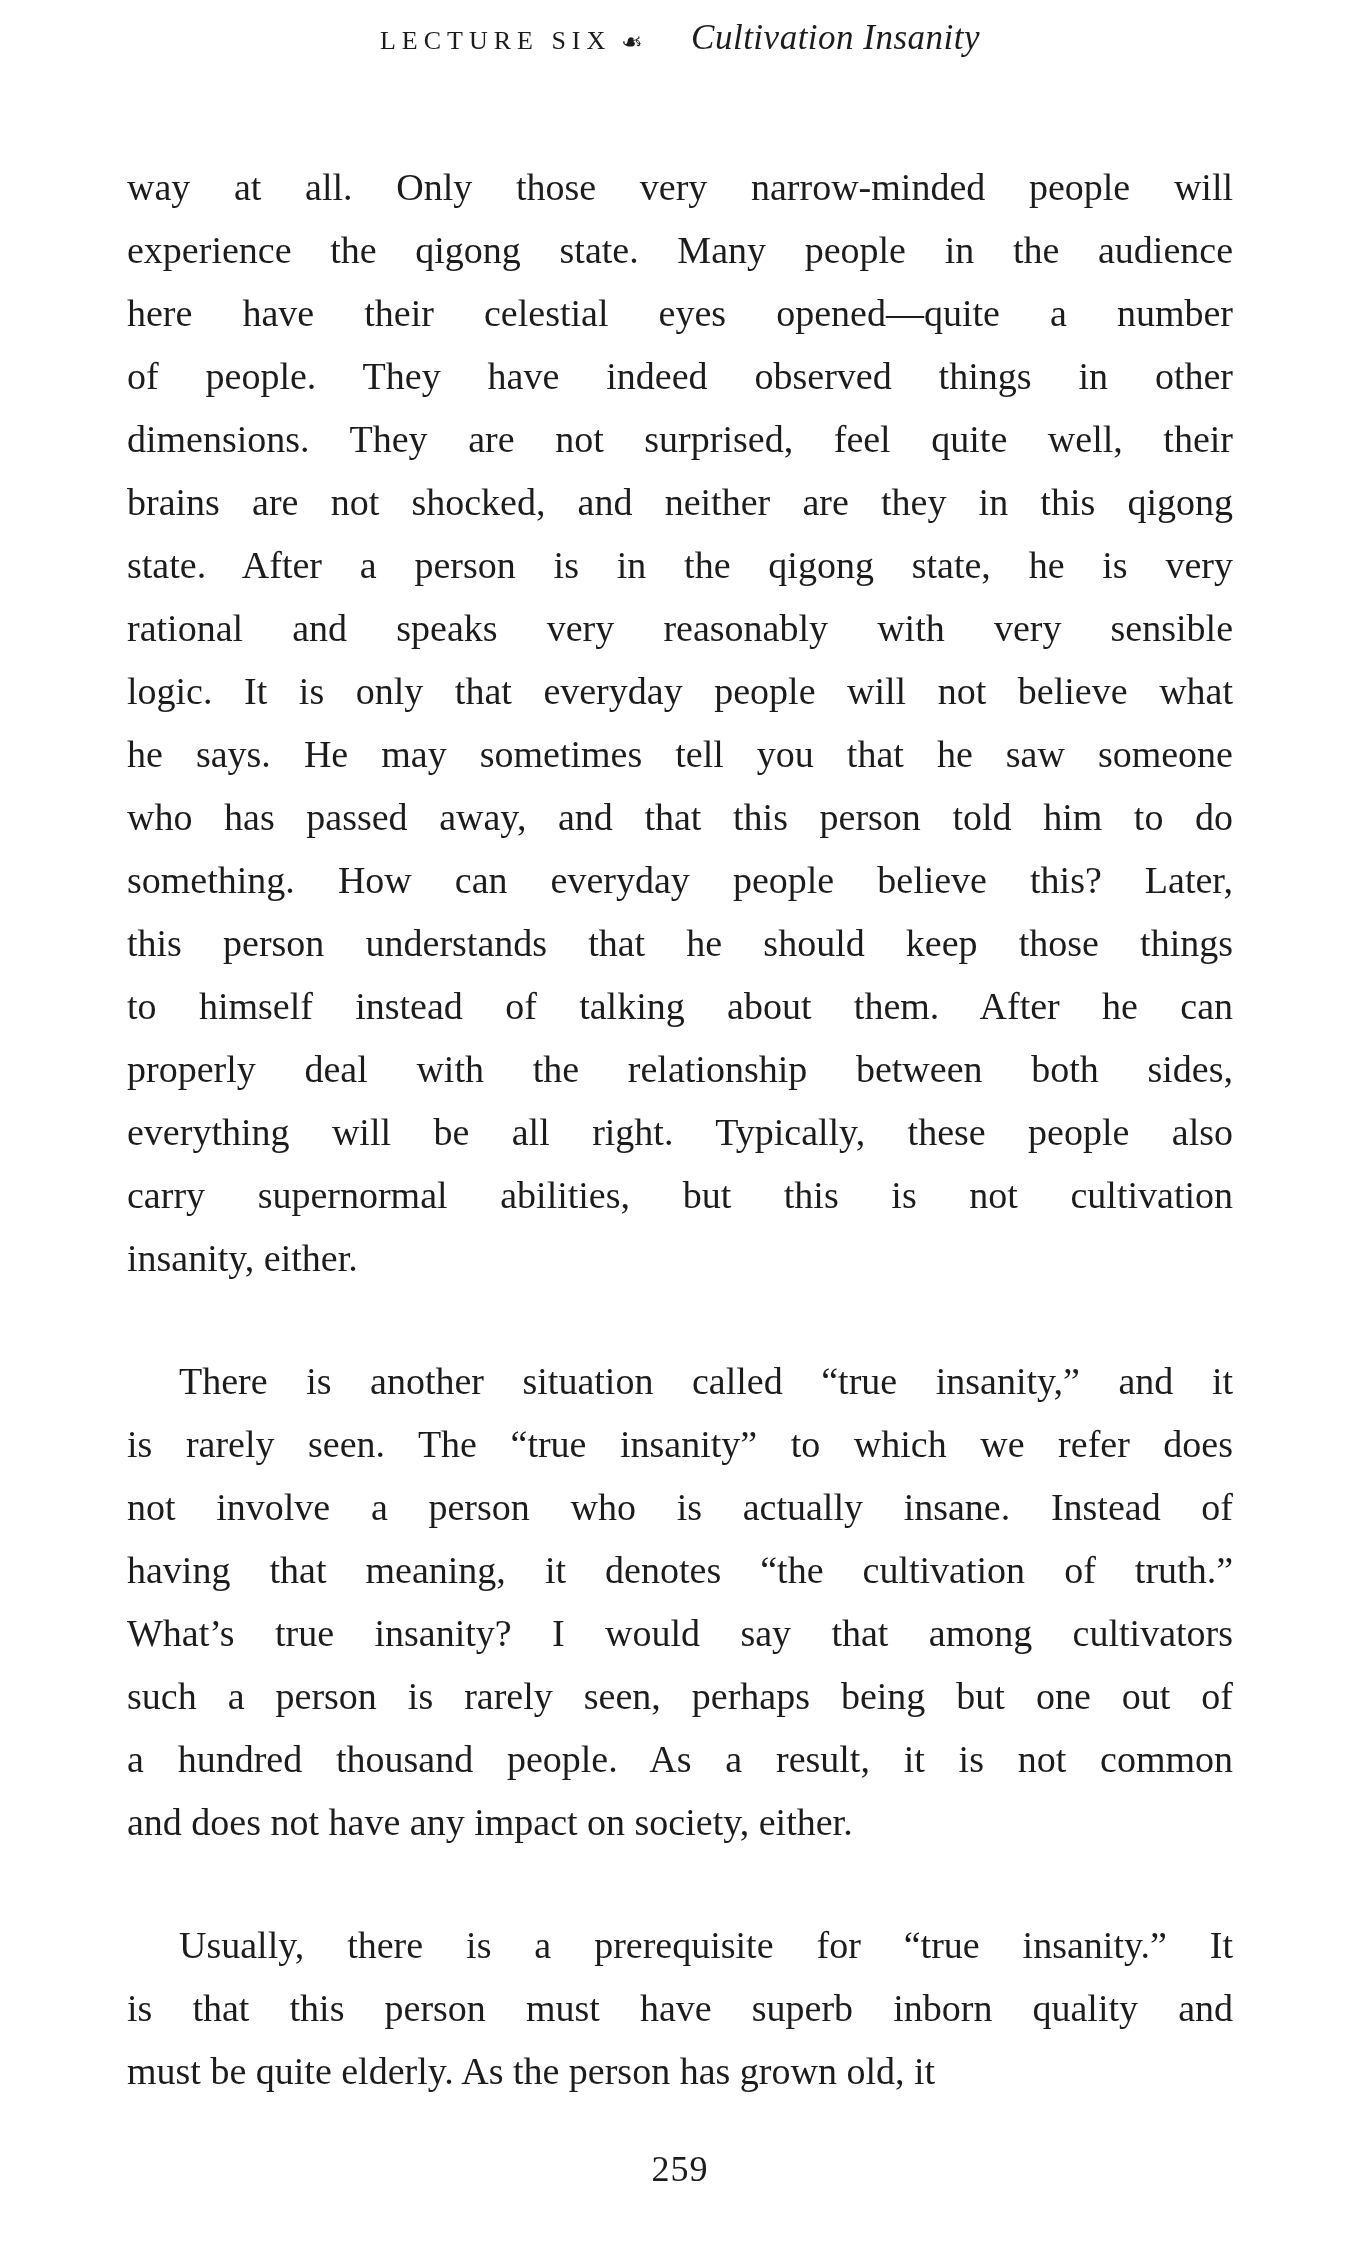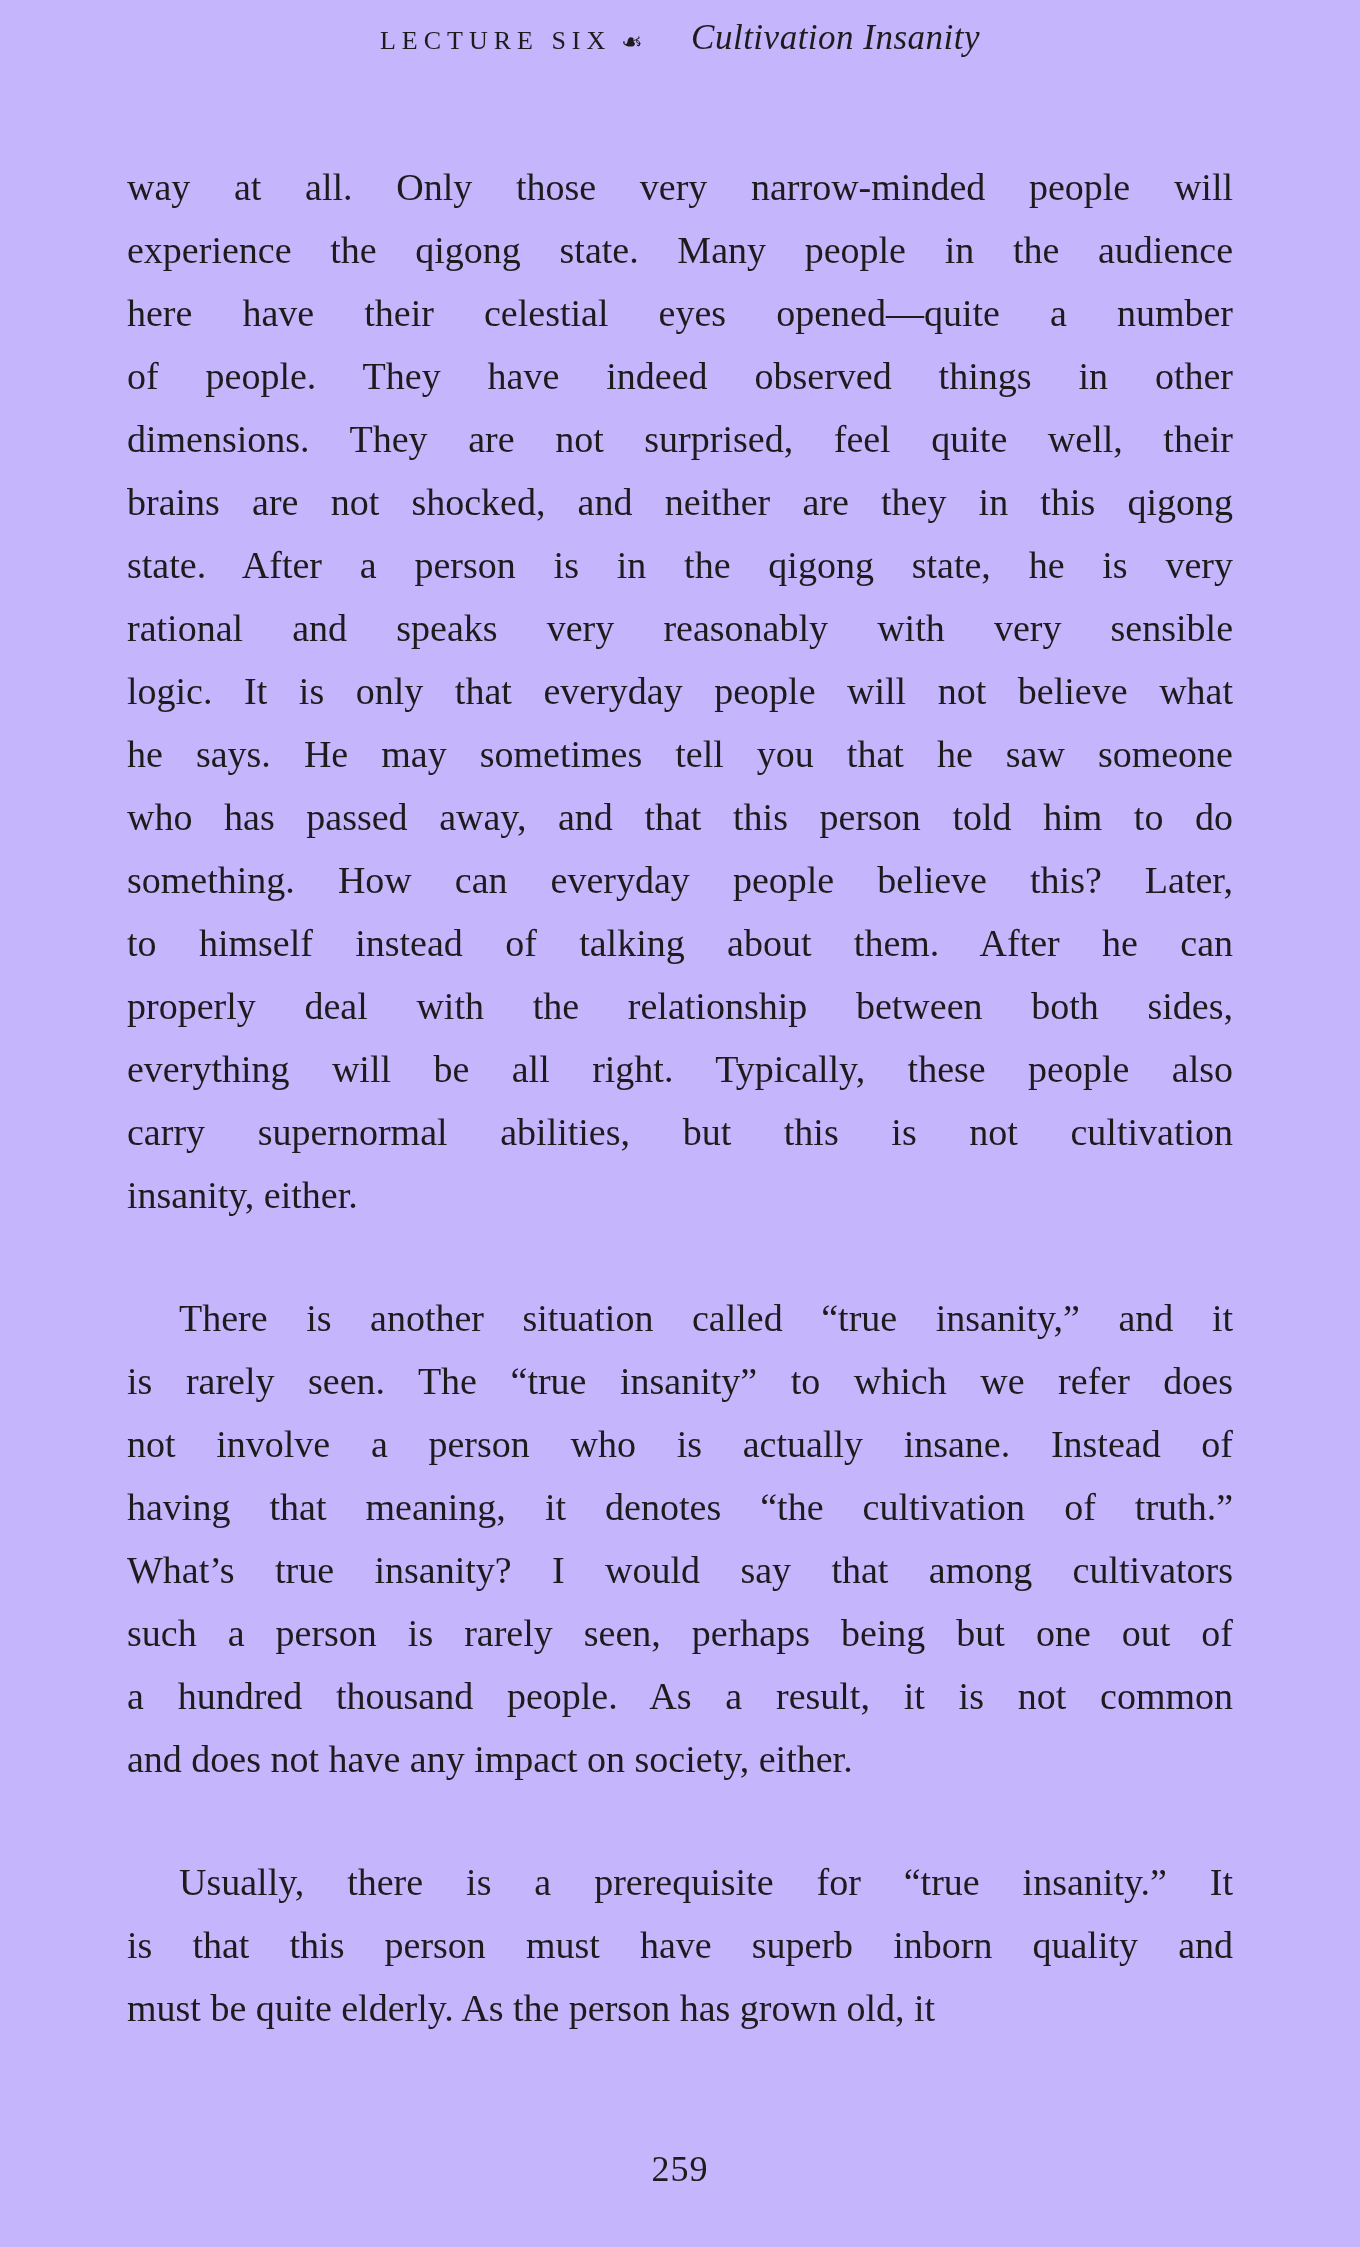--- a/index.html
+++ b/index.html
@@ -81,21 +81,21 @@
     left: 0;
     width: 100%;
     text-align: center;
     font-size: 36px;
     letter-spacing: 1px;
   }
 </style>
 </head>
 <body>
 
-<div class="page" style="background: #c4b5fd; color: rgb(28, 28, 28);">
+<div class="page" style="background: #ffffff; color: rgb(28, 28, 28);">
 
   <div class="running-header">
     <span class="lecture-label">LECTURE SIX</span>
     <span class="fleuron">❧</span>
     <span class="chapter-title">Cultivation Insanity</span>
   </div>
 
   <div class="body-text">
       <div class="paragraph">
         <div class="line">way at all. Only those very narrow-minded people will</div>
@@ -103,20 +103,21 @@
         <div class="line">here have their celestial eyes opened—quite a number</div>
         <div class="line">of people. They have indeed observed things in other</div>
         <div class="line">dimensions. They are not surprised, feel quite well, their</div>
         <div class="line">brains are not shocked, and neither are they in this qigong</div>
         <div class="line">state. After a person is in the qigong state, he is very</div>
         <div class="line">rational and speaks very reasonably with very sensible</div>
         <div class="line">logic. It is only that everyday people will not believe what</div>
         <div class="line">he says. He may sometimes tell you that he saw someone</div>
         <div class="line">who has passed away, and that this person told him to do</div>
         <div class="line">something. How can everyday people believe this? Later,</div>
+        <div class="line">this person understands that he should keep those things</div>
         <div class="line">to himself instead of talking about them. After he can</div>
         <div class="line">properly deal with the relationship between both sides,</div>
         <div class="line">everything will be all right. Typically, these people also</div>
         <div class="line">carry supernormal abilities, but this is not cultivation</div>
         <div class="line para-last">insanity, either.</div>
       </div>
       <div class="paragraph">
         <div class="line first-indent">There is another situation called “true insanity,” and it</div>
         <div class="line">is rarely seen. The “true insanity” to which we refer does</div>
         <div class="line">not involve a person who is actually insane. Instead of</div>

